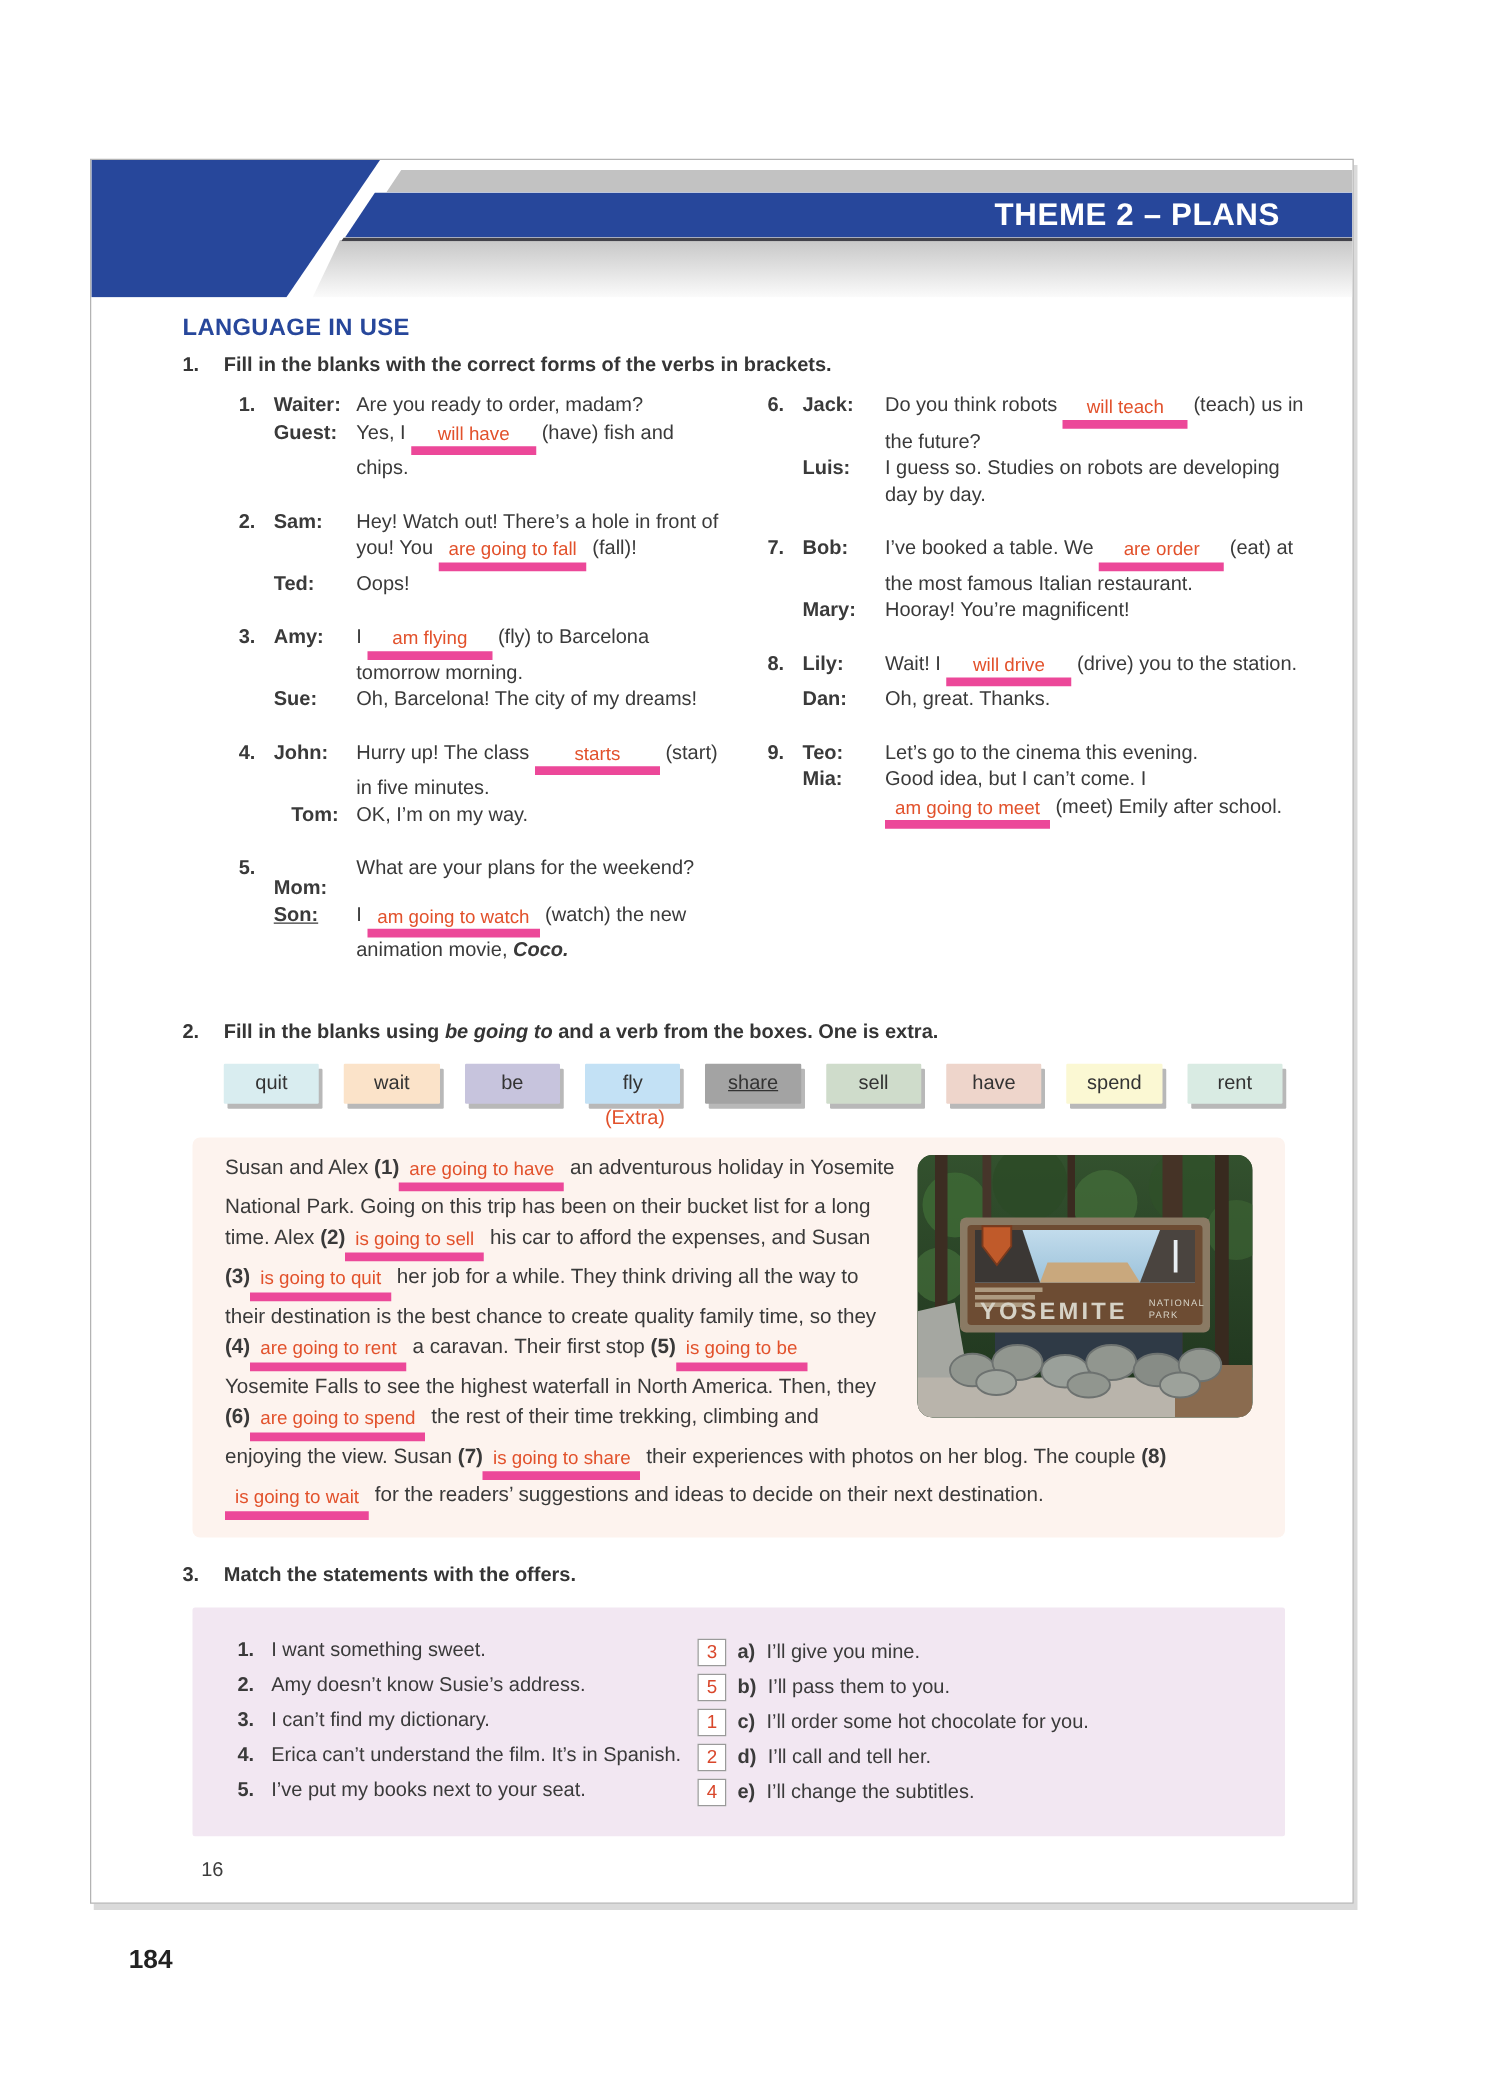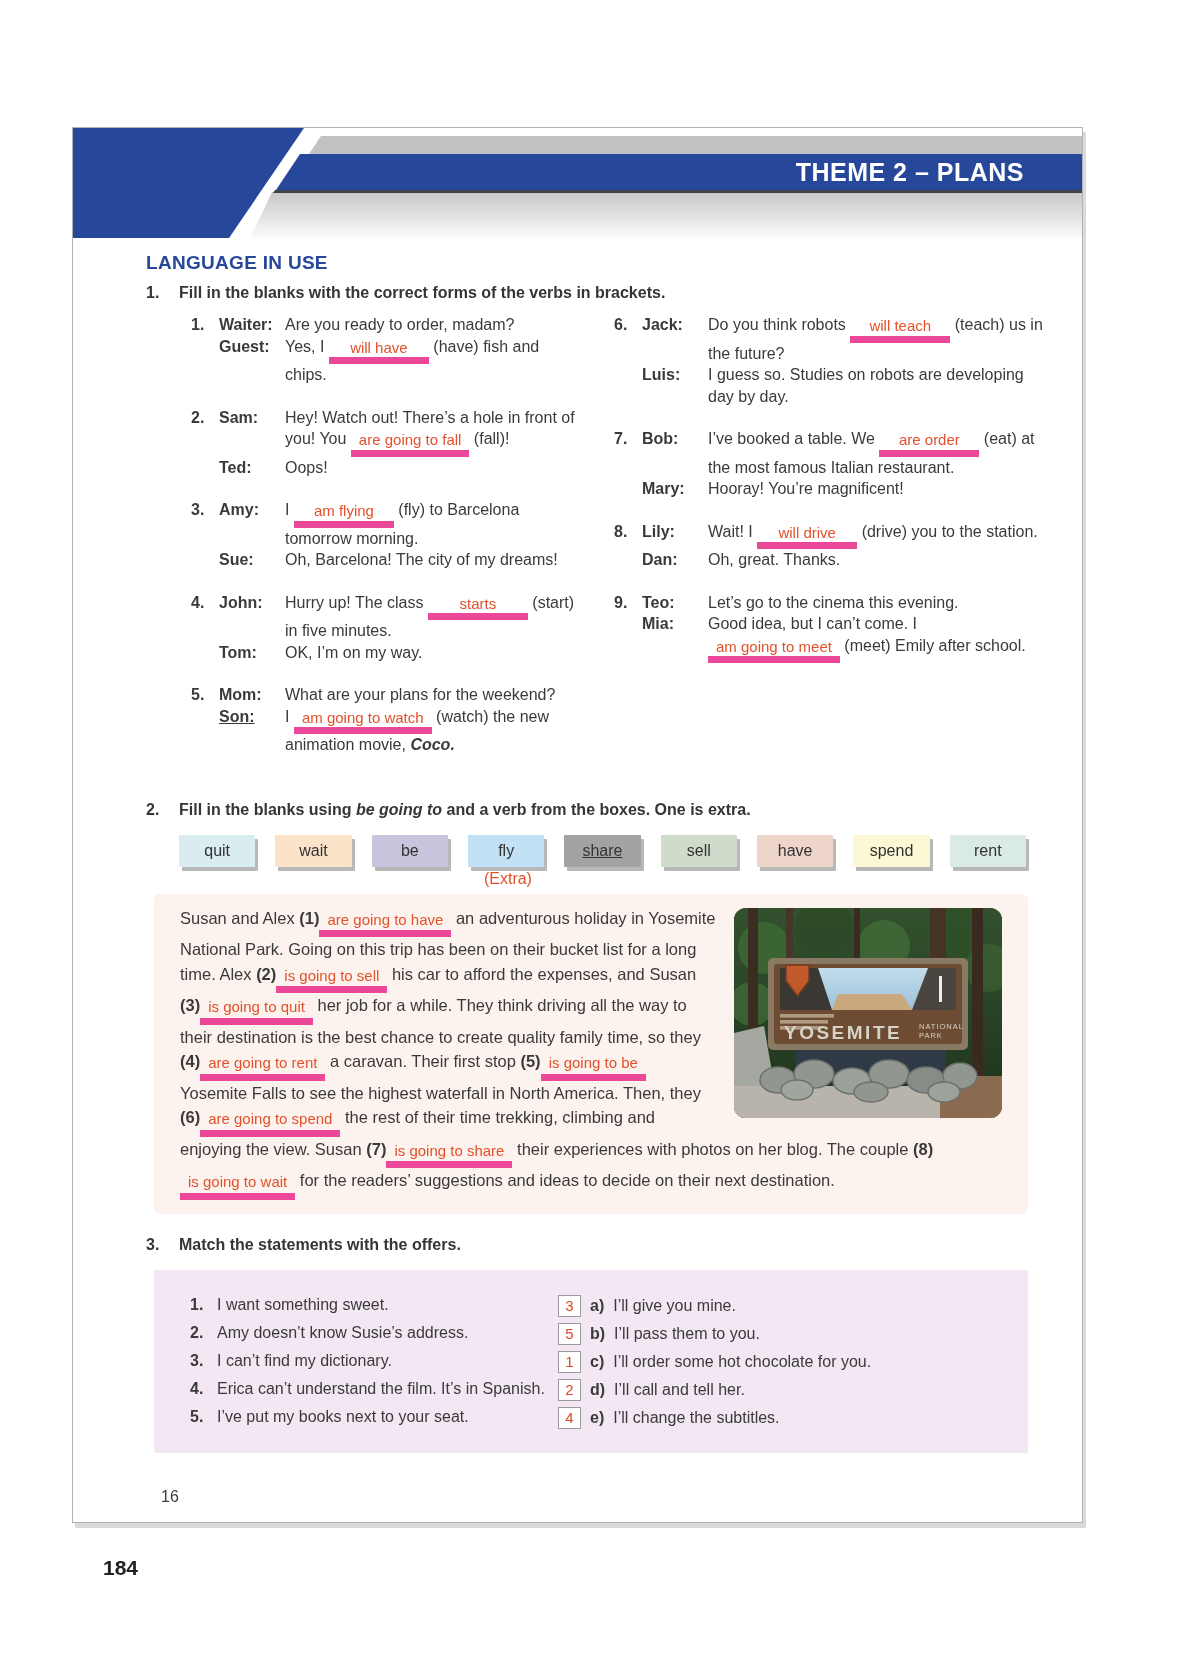--- a/index.html
+++ b/index.html
@@ -116,26 +116,26 @@
             <div class="dlg-num">3.</div>
             <div class="speaker" style="grid-row: 1;">Amy:</div>
             <div class="turn-text" style="grid-row: 1;">I <span class="blank"><span class="ans">am flying</span></span> (fly) to Barcelona tomorrow morning.</div>
             <div class="speaker" style="grid-row: 2;">Sue:</div>
             <div class="turn-text" style="grid-row: 2;">Oh, Barcelona! The city of my dreams!</div>
           </div>
           <div class="dlg-item">
             <div class="dlg-num">4.</div>
             <div class="speaker" style="grid-row: 1;">John:</div>
             <div class="turn-text" style="grid-row: 1;">Hurry up! The class <span class="blank"><span class="ans">starts</span></span> (start) in five minutes.</div>
-            <div class="speaker" style="grid-row: 2;">Tom:</div>
+            <div class="speaker" style="grid-row: 2; text-align: center;">Tom:</div>
             <div class="turn-text" style="grid-row: 2;">OK, I’m on my way.</div>
           </div>
           <div class="dlg-item">
             <div class="dlg-num">5.</div>
-            <div class="speaker" style="grid-row: 1;">Mom:</div>
+            <div class="speaker" style="grid-row: 1; margin-top: 16px;">Mom:</div>
             <div class="turn-text" style="grid-row: 1;">What are your plans for the weekend?</div>
             <div class="speaker" style="grid-row: 2; text-decoration: underline;">Son:</div>
             <div class="turn-text" style="grid-row: 2;">I <span class="blank"><span class="ans">am going to watch</span></span> (watch) the new animation movie, <strong style="font-style: italic;">Coco.</strong></div>
           </div>
         </div>
       <div class="col-right">
           <div class="dlg-item">
             <div class="dlg-num">6.</div>
             <div class="speaker" style="grid-row: 1;">Jack:</div>
             <div class="turn-text" style="grid-row: 1;">Do you think robots <span class="blank"><span class="ans">will teach</span></span> (teach) us in the future?</div>

